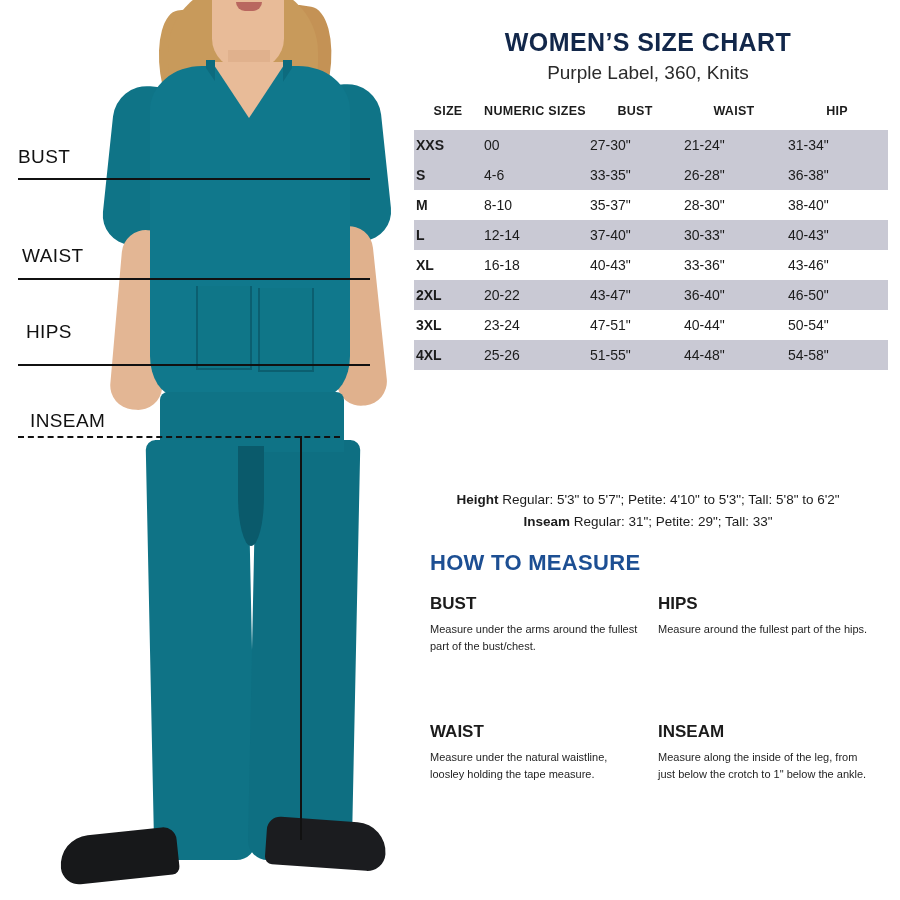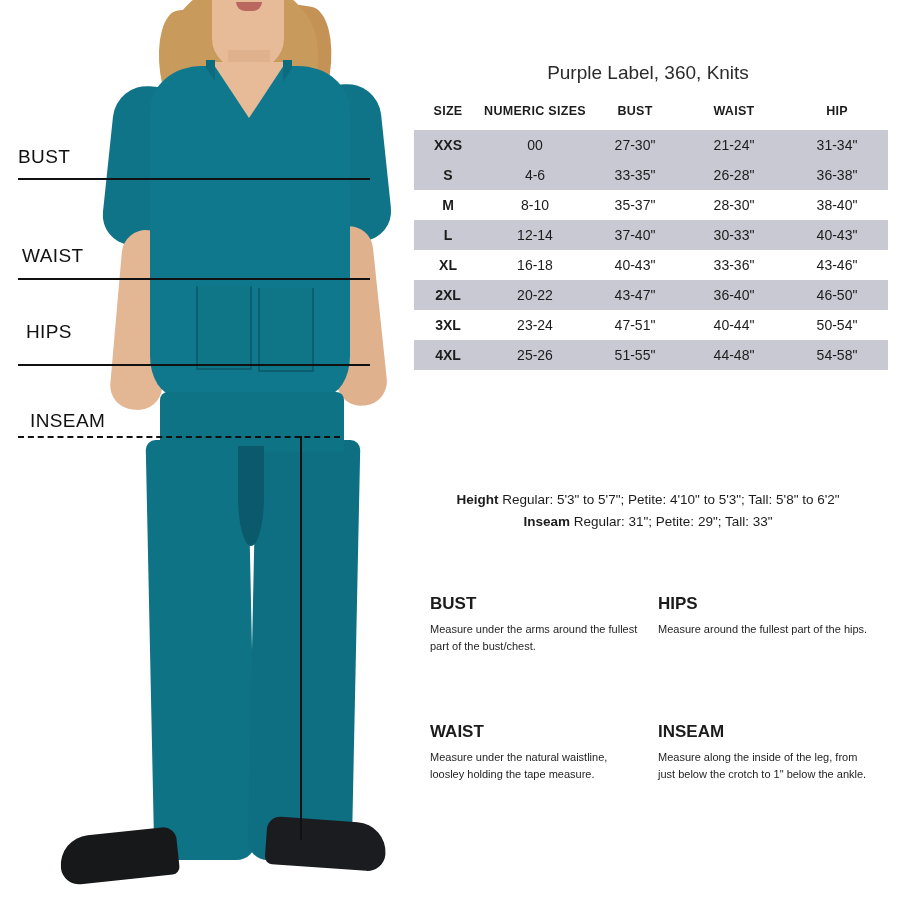--- a/index.html
+++ b/index.html
@@ -173,21 +173,21 @@
     border-collapse: collapse;
     font-size: 13.5px;
     color: #1c1c1c;
   }
   table.size-table th {
     font-size: 12.5px; font-weight: bold; 
     padding: 4px 2px 12px 2px; letter-spacing: .3px;
     color: #1c1c1c; vertical-align: top;
   }
   table.size-table td {
-    text-align: center; padding: 7px 2px; font-size: 14px;
+    text-align: left; padding: 7px 2px; font-size: 14px;
   }
   table.size-table tr.alt td { background: #c9c9d4; }
   table.size-table td.size-col { font-weight: bold; }
 
   .height-row, .inseam-row {
     position: absolute; left: 0; width: 504px;
     font-size: 13.5px; color: #1c1c1c; text-align: center;
   }
   .height-row { top: 492px; }
   .inseam-row { top: 514px; }
@@ -254,20 +254,21 @@
     <div class="mline" style="left:18px; top:364px; width:352px;"></div>
     <div class="mlabel" style="left:26px; top:321px;">HIPS</div>
 
     <div class="mline dashed" style="left:18px; top:436px; width:322px;"></div>
     <div class="mlabel" style="left:30px; top:410px;">INSEAM</div>
     <div class="vline" style="left:300px; top:436px; height:404px;"></div>
   </div>
 
   <div class="right-pane">
 
+    <div class="chart-title">WOMEN’S SIZE CHART</div>
     <div class="chart-sub">Purple Label, 360, Knits</div>
 
     <table class="size-table">
       <thead>
         <tr>
           <th style="width:68px;"><span>SIZE</span></th>
           <th style="width:106px;"><span>NUMERIC SIZES</span></th>
           <th style="width:94px;"><span>BUST</span></th>
           <th style="width:104px;"><span>WAIST</span></th>
           <th style="width:102px;"><span>HIP</span></th>
@@ -335,20 +336,21 @@
 
     <div class="height-row">
       <b>Height</b>
       <span>Regular: 5'3" to 5'7"; Petite: 4'10" to 5'3"; Tall: 5'8" to 6'2"</span>
     </div>
     <div class="inseam-row">
       <b>Inseam</b>
       <span>Regular: 31"; Petite: 29"; Tall: 33"</span>
     </div>
 
+    <div class="how-title">HOW TO MEASURE</div>
 
     <div class="m-block b-bust">
       <h4>BUST</h4>
       <p>Measure under the arms around the fullest part of the bust/chest.</p>
     </div>
     <div class="m-block b-hips">
       <h4>HIPS</h4>
       <p>Measure around the fullest part of the hips.</p>
     </div>
     <div class="m-block b-waist">

